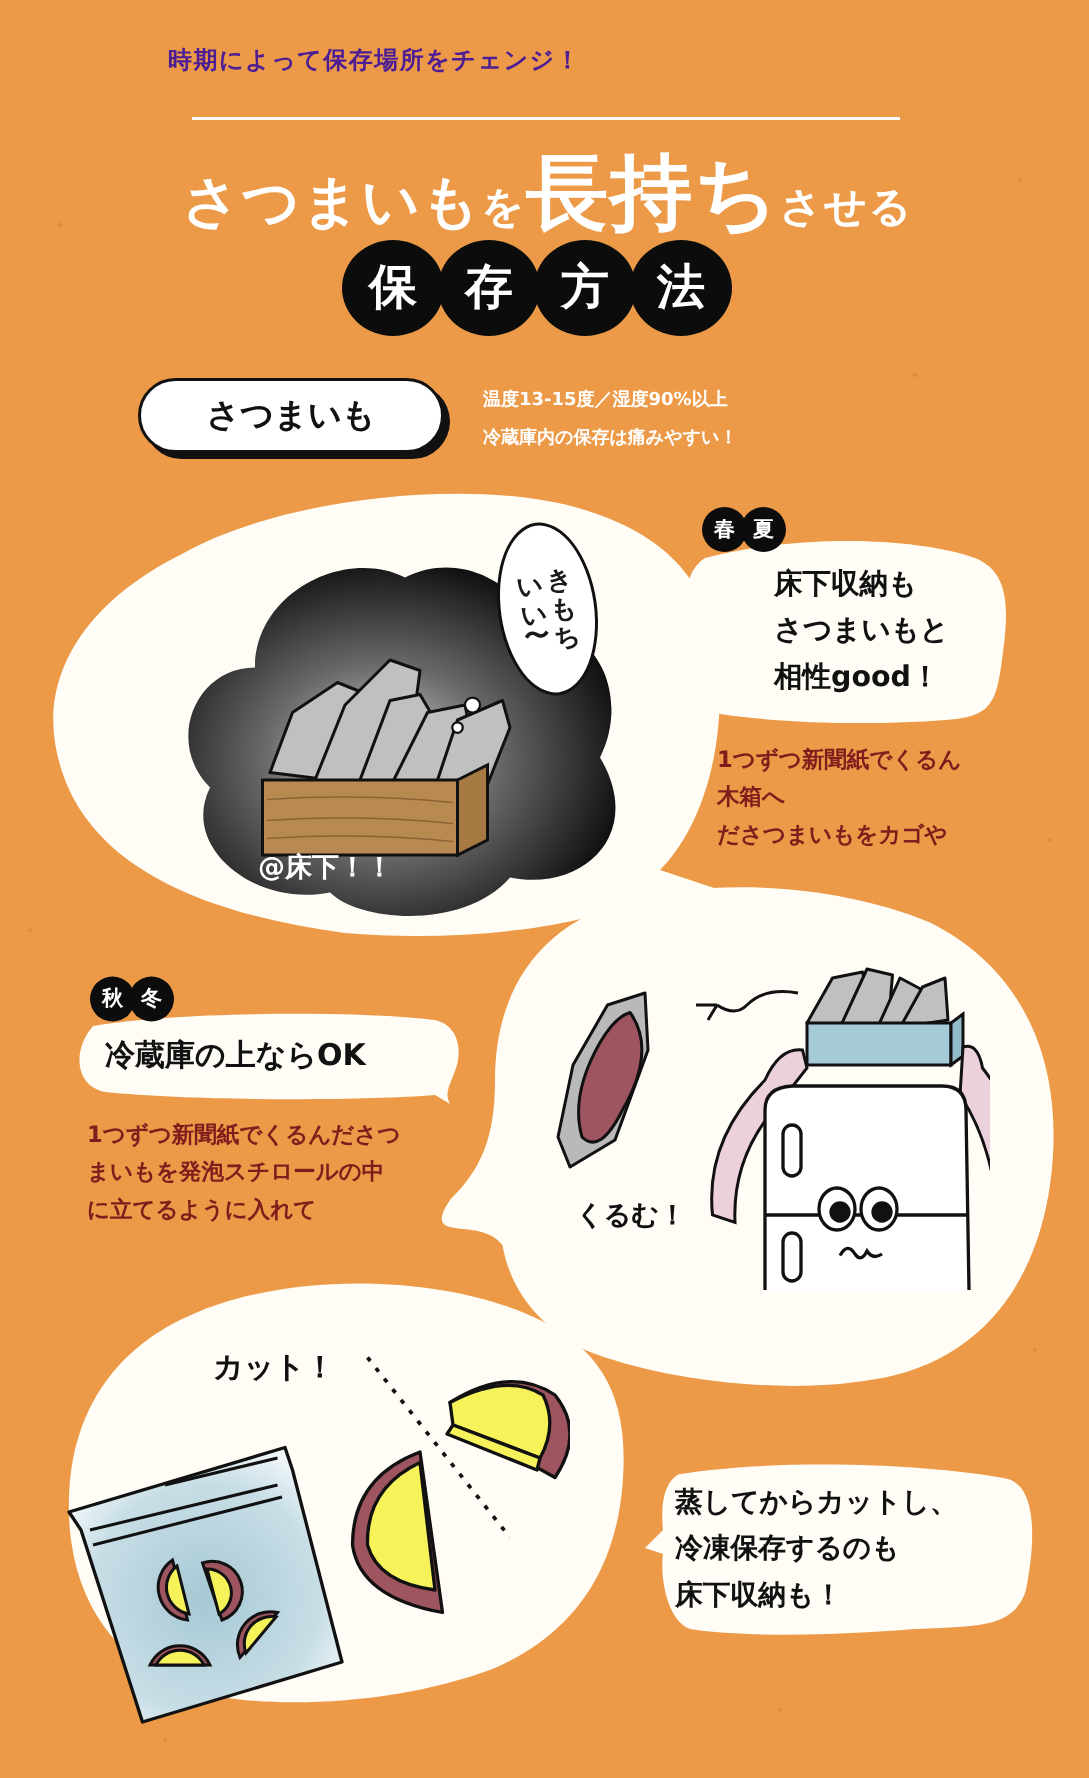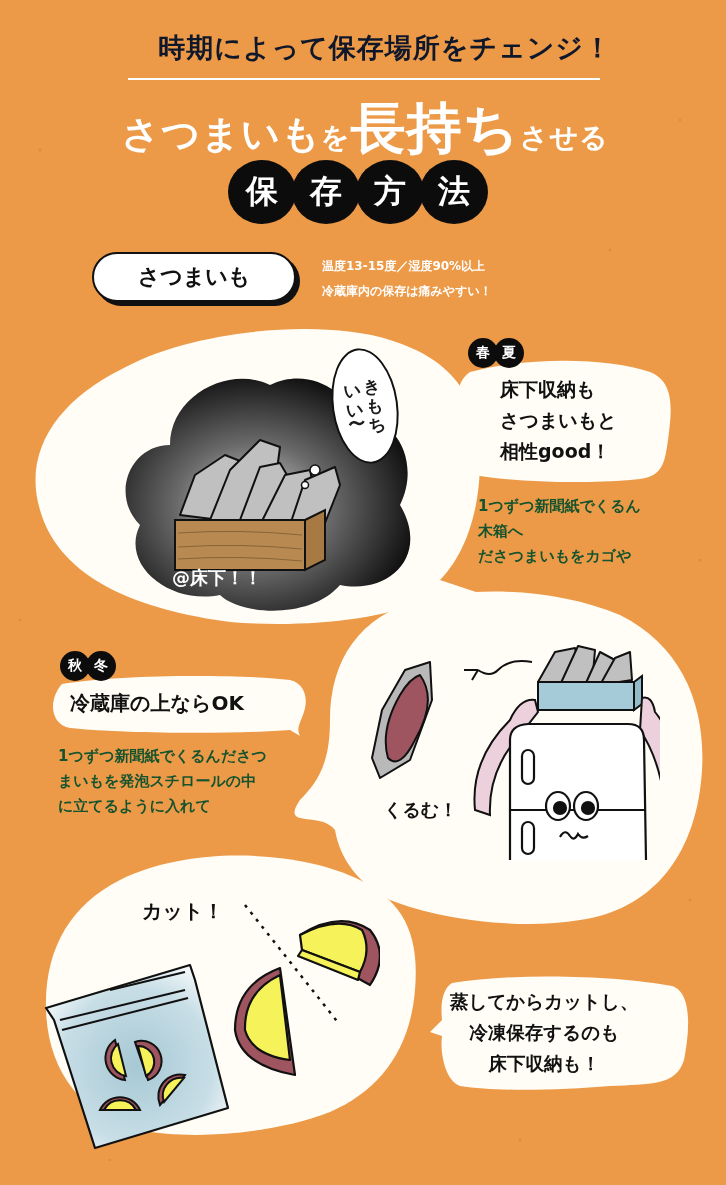--- a/index.html
+++ b/index.html
@@ -8,22 +8,22 @@
     background: #ec9a48;
     font-family: "DejaVu Sans", sans-serif;
     position: relative;
     color: #1a1a1a;
   }
   .abs { position: absolute; }
   .bg-texture { position: absolute; inset: 0; pointer-events: none; }
 
   
   .subtitle {
-    left: 112px; top: 30px; width: 500px; text-align: right;
-    color: #0f172a; font-size: 27px; font-weight: bold; letter-spacing: 1px;
+    left: 112px; top: 30px; width: 500px; text-align: left;
+    color: #4c1d95; font-size: 16px; font-weight: bold; letter-spacing: 1px;
   }
   .subtitle-line { left: 128px; top: 78px; width: 472px; height: 2px; background: #fff; }
   .main-title {
     left: 60px; top: 92px; width: 610px; text-align: center;
     color: #fff; font-size: 38px; font-weight: bold; letter-spacing: 1px; white-space: nowrap;
   }
   .main-title .small { font-size: 28px; }
   .main-title .big { font-size: 55px; }
   .circles { left: 228px; top: 160px; height: 64px; display: flex; }
   .circle {
@@ -33,21 +33,21 @@
   }
 
   
   .pill {
     left: 92px; top: 252px; width: 204px; height: 50px; border-radius: 26px;
     background: #fff; border: 2.5px solid #111; box-shadow: 4px 4px 0 #111;
     display: flex; align-items: center; justify-content: center;
     font-size: 22px; font-weight: bold; color: #111;
   }
   .info { left: 322px; top: 254px; color: #fff; font-size: 12px; font-weight: bold; line-height: 25px; }
-  .desc { font-size: 15px; font-weight: bold; line-height: 25px; color: #14532d; }
+  .desc { font-size: 15px; font-weight: bold; line-height: 25px; color: #7f1d1d; }
   .badge-pair { display: flex; }
   .badge {
     width: 30px; height: 30px; border-radius: 50%; background: #0c0c0c;
     color: #fff; font-size: 14px; font-weight: bold;
     display: flex; align-items: center; justify-content: center; margin-right: -4px;
   }
   .bubble-text { font-size: 19px; font-weight: bold; line-height: 31px; color: #111; }
   svg { display: block; }
 </style>
 </head>
@@ -136,21 +136,21 @@
   <div style="position:absolute;left:32px;top:18px;writing-mode:vertical-rl;font-size:17px;font-weight:bold;line-height:18px;">きもち</div>
   <div style="position:absolute;left:12px;top:22px;writing-mode:vertical-rl;font-size:17px;font-weight:bold;line-height:18px;">いい〜</div>
 </div>
 
 <div class="abs" style="left:172px;top:566px;color:#fff;font-size:18px;font-weight:bold;">@床下！！</div>
 
 <div class="abs badge-pair" style="left:468px;top:338px;">
   <div class="badge">春</div>
   <div class="badge">夏</div>
 </div>
-<div class="abs bubble-text" style="left:500px;top:374px;">
+<div class="abs bubble-text" style="left:516px;top:374px;">
   <div>床下収納も</div>
   <div>さつまいもと</div>
   <div>相性good！</div>
 </div>
 <div class="abs desc" style="left:478px;top:494px;">
   <div>1つずつ新聞紙でくるん</div>
   <div>木箱へ</div>
   <div>ださつまいもをカゴや</div>
 </div>
 
@@ -236,17 +236,17 @@
 
   <g stroke="#111" stroke-width="2.2" stroke-linejoin="round">
     <path d="M240 88 Q195 105 195 150 Q200 185 255 195 Z" fill="#9e5560"></path>
     <path d="M240 95 Q204 112 205 150 Q212 175 250 180 Z" fill="#f5f25a"></path>
     <path d="M260 55 Q300 30 330 50 Q350 75 330 105 L285 80 Z" fill="#9e5560"></path>
     <path d="M260 55 Q298 35 322 50 Q332 70 320 92 L262 70 Z" fill="#f5f25a"></path>
     <path d="M262 70 L320 92 L318 100 L258 76 Z" fill="#f5f25a"></path>
   </g>
 </svg>
 
-<div class="abs bubble-text" style="left:450px;top:986px;font-size:18.5px;line-height:31px;text-align:center;">
+<div class="abs bubble-text" style="left:450px;top:986px;font-size:18.5px;line-height:31px;">
   <div>蒸してからカットし、</div>
   <div>冷凍保存するのも</div>
   <div>床下収納も！</div>
 </div>
 
 </body></html>

